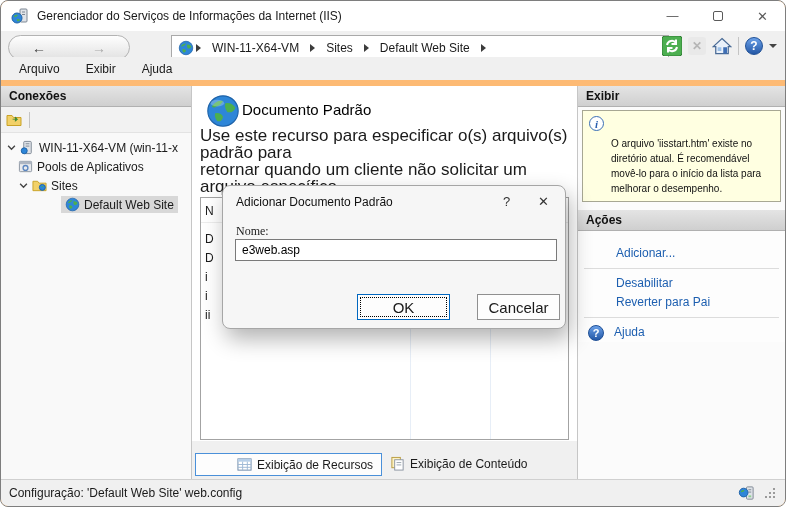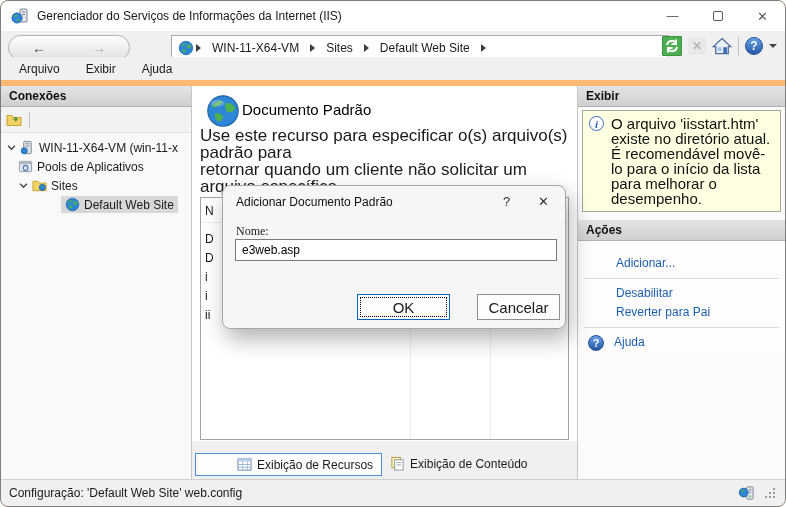--- a/index.html
+++ b/index.html
@@ -87,21 +87,21 @@
   .tab { display:inline-flex; align-items:center; gap:5px; font-size:12px; padding:3px 8px; }
   .tab.selected { margin-left:3px; border:1px solid #4a90d9; background:#fdfdfd;padding-left:41px; }
 
   .right-panel { position:absolute; left:577px; top:85px; bottom:27px; right:0; background:#fbfbfb; }
   .alert-box { margin:3px 4px 8px 4px; background:#ffffe1; border:1px solid #a7a793;
     padding:5px 6px; display:flex; gap:7px; min-height:87px; }
   .info-circle { flex:0 0 auto; width:15px; height:15px; border-radius:50%;
     border:1px solid #3b6fb5; background:#fff; color:#2a5fb0;
     font-family:"Liberation Serif", serif; font-style:italic; font-weight:bold; font-size:11px;
     display:flex; align-items:center; justify-content:center; }
-  .alert-text { font-size:15px; line-height:15px; color:#111; }
+  .alert-text { font-size:10px; line-height:15px; color:#111;margin-top:20px; }
   .actions-list { background:#fdfdfd; padding-top:13px; }
   .action-link { margin-left:38px; color:#1d5fb0; font-size:12px; height:19px; line-height:19px; }
   .action-div { border-top:1px solid #dcdcdc; margin:5px 6px; }
   .help-row { display:flex; align-items:center; gap:10px; padding-left:10px; margin-top:3px; }
   .help-row .action-link { margin-left:0; }
 
   
   .statusbar { position:absolute; left:0; bottom:0; width:100%; height:27px; background:#f0f0f0;
     border-top:1px solid #d0d0d0; display:flex; align-items:center; padding:0 8px; font-size:12px; }
   .statusbar .right-icons { margin-left:auto; display:flex; align-items:center; gap:8px; }

